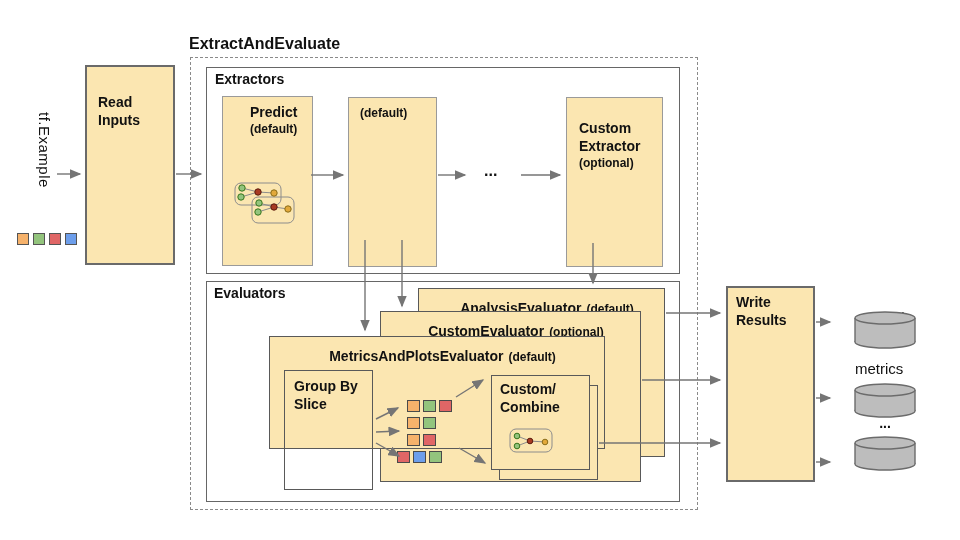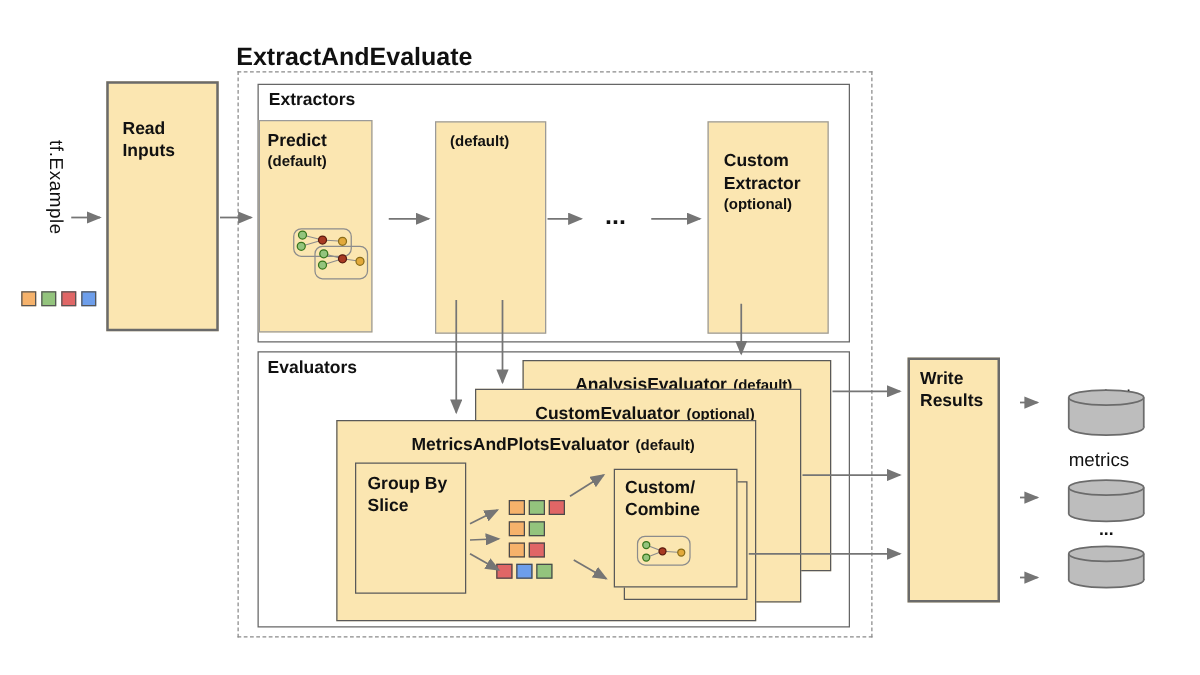--- a/index.html
+++ b/index.html
@@ -1,21 +1,21 @@
 <!DOCTYPE html>
 <html><head>
 <meta charset="utf-8">
 <style>
   html,body{margin:0;padding:0;background:#fff;}
   .canvas{position:relative;width:960px;height:540px;background:#fff;overflow:hidden;
           font-family:"Liberation Sans","DejaVu Sans",sans-serif;color:#111;}
   .abs{position:absolute;box-sizing:border-box;}
   .cream{background:#FBE6B1;}
   .b15{font-weight:bold;font-size:14px;line-height:1.27;}
-  .b16{font-weight:bold;font-size:20px;text-align:right;}
+  .b16{font-weight:bold;font-size:16px;text-align:right;}
   .qual{font-weight:bold;font-size:12px;line-height:1.3;}
   .thinbox{border:1.5px solid #9a9a9a;}
   .darkbox{border:1.5px solid #595959;}
   .graybox{border:2px solid #6a6a6a;}
   .container{border:1.5px solid #666;background:#fff;}
   .dashed{border:1.5px dashed #8a8a8a;}
   .ev-title{text-align:center;padding-top:10px;white-space:nowrap;margin-left:11px;}
   .ev-title .qual{margin-left:5px;}
   .sq-row{display:flex;gap:3px;margin-bottom:5px;}
   .sq{width:13px;height:12px;border:1.5px solid #4a4a4a;box-sizing:border-box;display:inline-block;}
@@ -46,21 +46,21 @@
     </div>
 
   <div class="abs cream graybox b15" style="left:85px;top:65px;width:90px;height:200px;padding:27px 4px 0 11px;">
     <div>Read Inputs</div>
   </div>
 
   <div class="abs container" style="left:206px;top:67px;width:474px;height:207px;">
     <div class="b15" style="padding:3px 0 0 8px;">Extractors</div>
   </div>
 
-  <div class="abs cream thinbox" style="left:207px;top:96px;width:91px;height:170px;padding:7px 0 0 6px;">
+  <div class="abs cream thinbox" style="left:222px;top:96px;width:91px;height:170px;padding:7px 0 0 27px;">
     <div class="b15">Predict</div>
     <div class="qual">(default)</div>
   </div>
   <svg class="abs" style="left:229px;top:178px;" width="70" height="50" viewBox="0 0 70 50">
     <g stroke="#8c8c8c" fill="none" stroke-width="1">
       <rect x="6" y="5" width="46" height="22" rx="6"></rect>
       <rect x="23" y="19" width="42" height="26" rx="6"></rect>
       <path d="M13,10 L29,14 M12,19 L29,14 M29,14 L45,15"></path>
       <path d="M30,25 L45,29 M29,34 L45,29 M45,29 L59,31"></path>
     </g>
@@ -90,25 +90,25 @@
   <div class="abs container" style="left:206px;top:281px;width:474px;height:221px;">
     <div class="b15" style="padding:3px 0 0 7px;">Evaluators</div>
   </div>
 
   <div class="abs cream darkbox" style="left:418px;top:288px;width:247px;height:169px;">
     <div class="ev-title"><span class="b15">AnalysisEvaluator</span><span class="qual">(default)</span></div>
   </div>
   <div class="abs cream darkbox" style="left:380px;top:311px;width:261px;height:171px;">
     <div class="ev-title"><span class="b15">CustomEvaluator</span><span class="qual">(optional)</span></div>
   </div>
-  <div class="abs cream darkbox" style="left:269px;top:336px;width:336px;height:161px;">
+  <div class="abs cream darkbox" style="left:269px;top:336px;width:336px;height:113px;">
     <div class="ev-title"><span class="b15">MetricsAndPlotsEvaluator</span><span class="qual">(default)</span></div>
   </div>
 
-  <div class="abs darkbox b15" style="left:284px;top:370px;width:89px;height:105px;padding:7px 6px 0 9px;background:transparent;">
+  <div class="abs darkbox b15" style="left:284px;top:370px;width:89px;height:120px;padding:7px 6px 0 9px;background:transparent;">
     <div>Group By Slice</div>
   </div>
 
   <div class="abs slice-grid" style="left:397px;top:400px;">
       <div class="sq-row">
         <span class="sq" style="background: rgb(246, 178, 107);"></span>
         <span class="sq" style="background: rgb(147, 196, 125);"></span>
         <span class="sq" style="background: rgb(224, 102, 102);"></span>
       </div>
       <div class="sq-row">
@@ -133,21 +133,21 @@
   </div>
   <svg class="abs" style="left:509px;top:428px;" width="48" height="28" viewBox="0 0 48 28">
     <rect x="1" y="1" width="42" height="23" rx="6" fill="none" stroke="#8c8c8c"></rect>
     <path d="M8,8 L21,13 M8,18 L21,13 M21,13 L36,14" fill="none" stroke="#8c8c8c"></path>
     <circle cx="8" cy="8" r="2.8" fill="#93C47D" stroke="#38761d"></circle>
     <circle cx="8" cy="18" r="2.8" fill="#93C47D" stroke="#38761d"></circle>
     <circle cx="21" cy="13" r="2.8" fill="#a83a23" stroke="#5b1b0e"></circle>
     <circle cx="36" cy="14" r="2.8" fill="#e2a93b" stroke="#8a6d1a"></circle>
   </svg>
 
-  <div class="abs cream graybox b15" style="left:726px;top:286px;width:74px;height:196px;padding:6px 2px 16px 8px;">
+  <div class="abs cream graybox b15" style="left:726px;top:286px;width:89px;height:196px;padding:6px 2px 16px 8px;">
     <div>Write Results</div>
   </div>
 
   <div class="abs plain15" style="left:855px;top:288px;width:60px;text-align:center;margin-top:21px;">analysis</div>
   <div class="abs plain15" style="left:855px;top:360px;width:60px;text-align:left;">metrics</div>
   <div class="abs b15" style="left:855px;top:415px;width:60px;text-align:center;">...</div>
 
   <svg class="overlay" width="960" height="540" viewBox="0 0 960 540">
     <defs>
       <marker id="ah" markerWidth="9" markerHeight="7" refX="7.5" refY="3.5" orient="auto">

